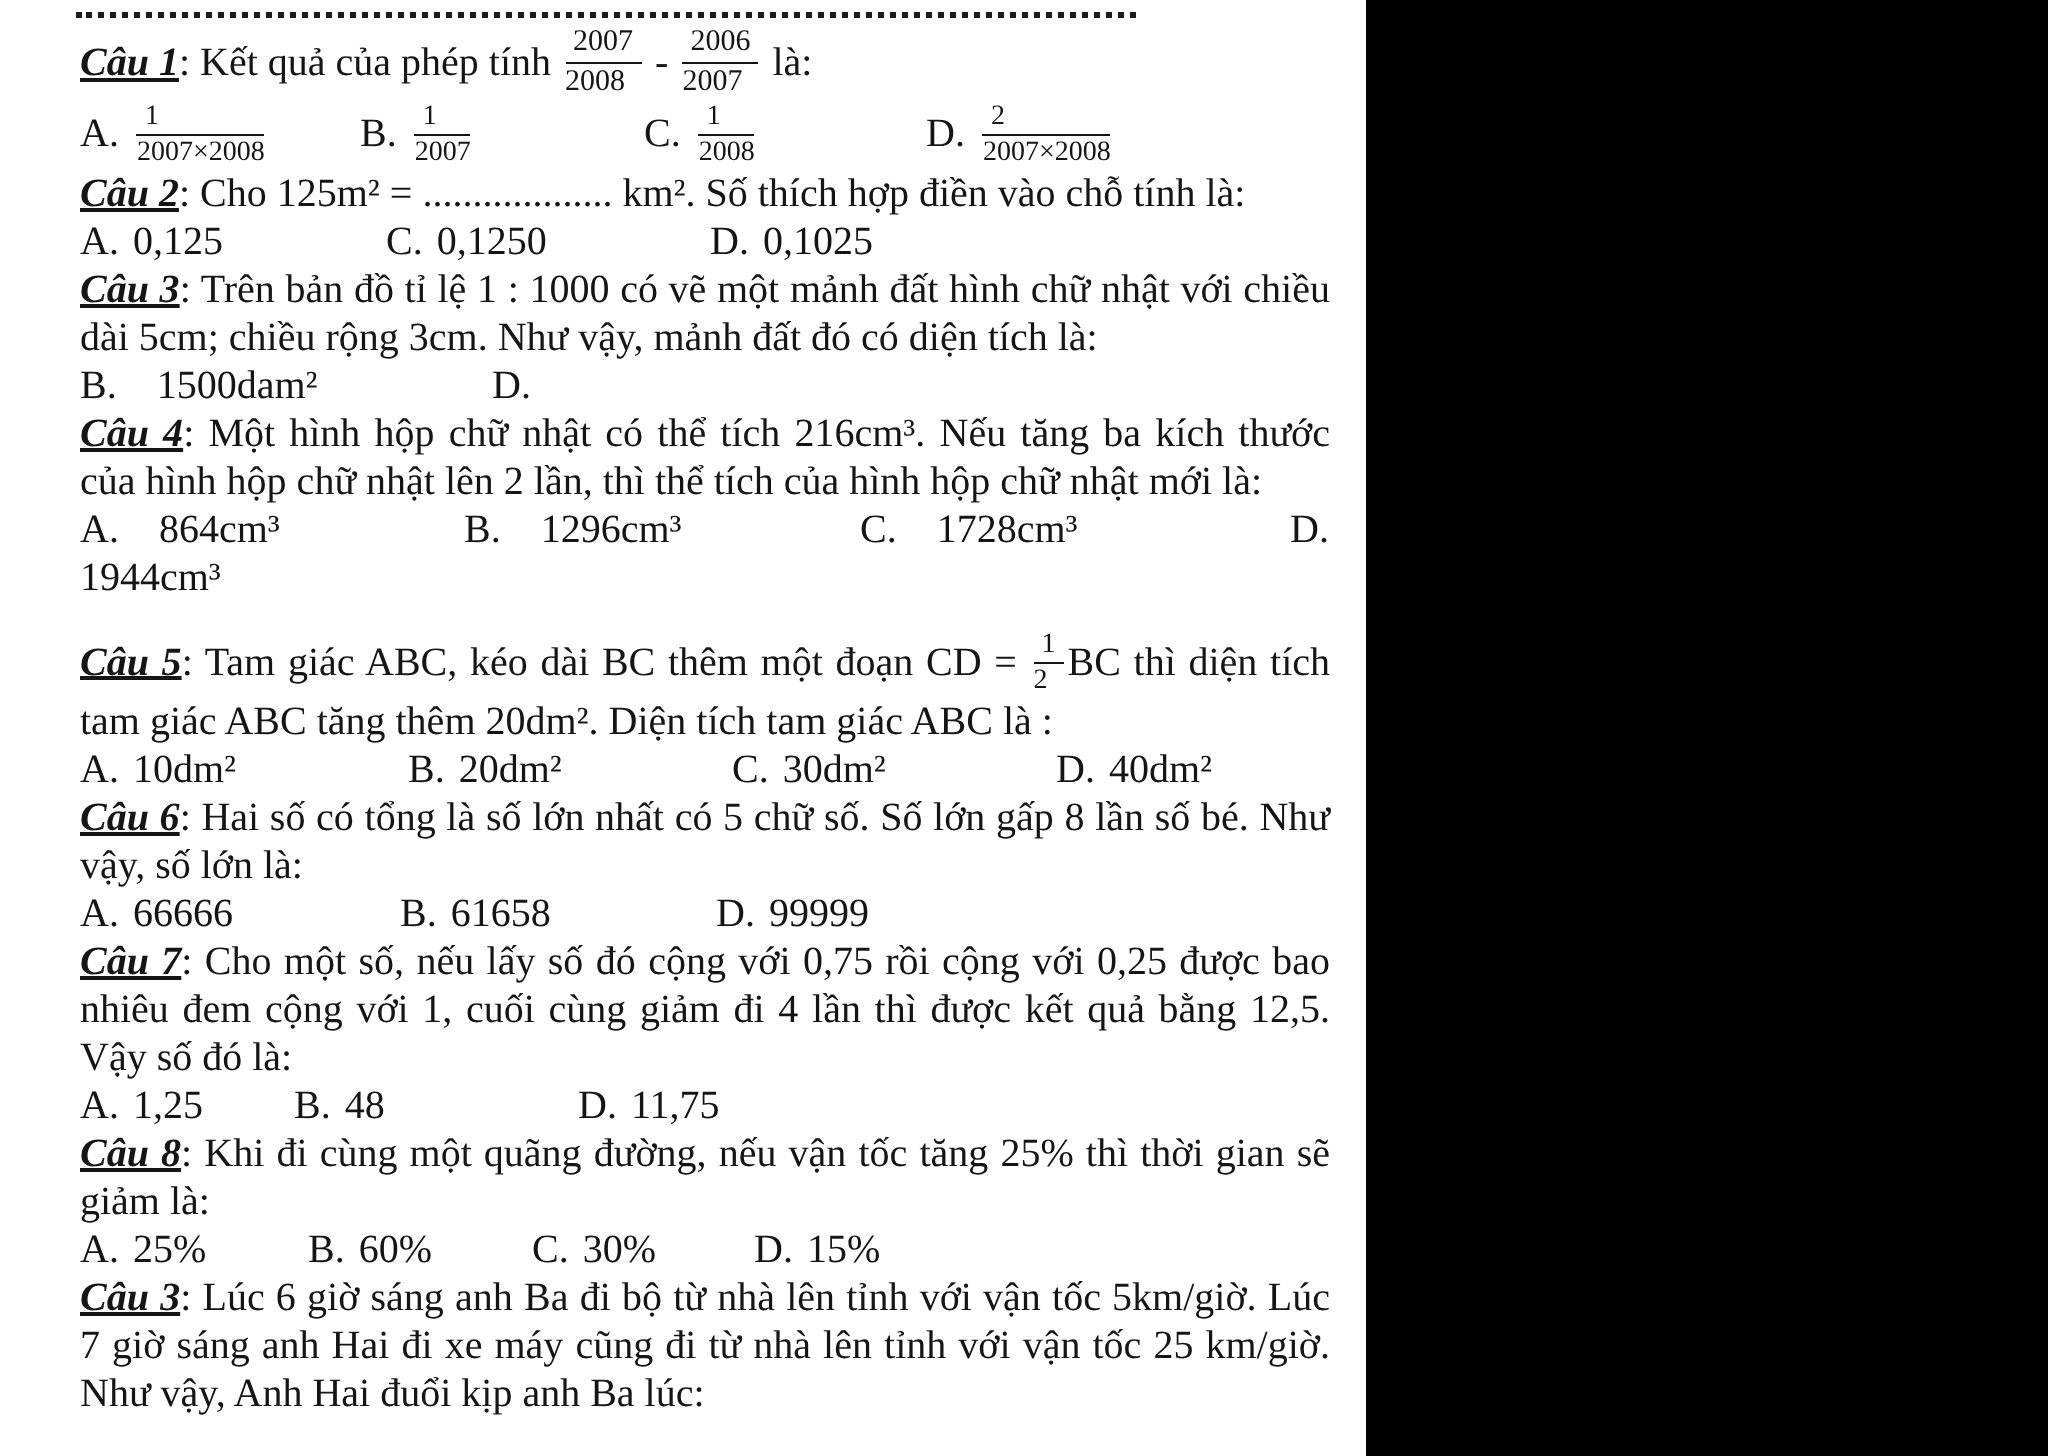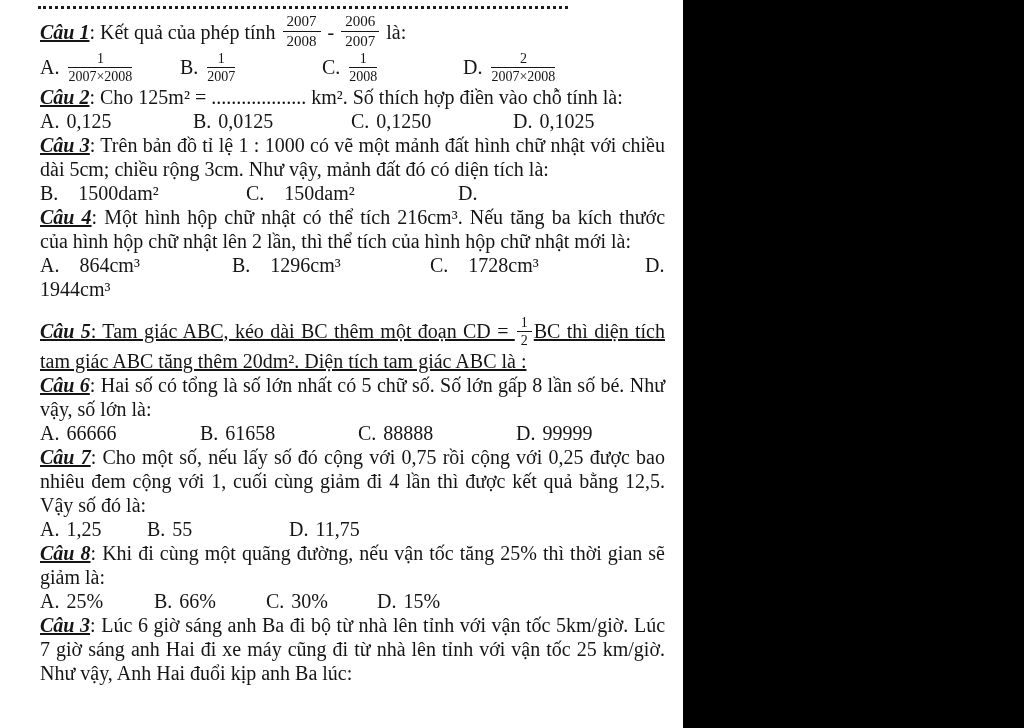--- a/index.html
+++ b/index.html
@@ -30,27 +30,27 @@
     font-weight:bold;font-style:italic;text-decoration:underline;
   }
   .optrow{
     display:flex;flex-wrap:nowrap;font-size:20px;line-height:24px;
     align-items:baseline;
   }
   .opt{flex:0 0 auto;white-space:nowrap;}
   .opt .ok{margin-right:7px;}
   .opt.wide .ok{margin-right:20px;}
   .frac{
-    display:inline-block;vertical-align:-7px;text-align:center;
+    display:inline-block;vertical-align:-7px;text-align:left;
     font-size:14px;line-height:1.1;padding:0 2px;
   }
   .frac .num{display:block;border-bottom:1.6px solid #151515;padding:0 4px 1px;}
   .frac .den{display:block;padding-top:1px;}
   .frac.big{font-size:15px;}
-  .gap-top{margin-top:14px;text-decoration:underline;}
+  .gap-top{margin-top:14px;}
   .tall{margin-bottom:2px;}
 </style>
 </head>
 <body>
 
 <div class="page">
   <div class="doc">
     <div class="content">
 
       <div class="dotted"></div>
@@ -63,74 +63,77 @@
         <span class="opt" style="width:142px"><span class="ok">B.</span><span class="frac"><span class="num">1</span><span class="den">2007</span></span></span>
         <span class="opt" style="width:141px"><span class="ok">C.</span><span class="frac"><span class="num">1</span><span class="den">2008</span></span></span>
         <span class="opt"><span class="ok">D.</span><span class="frac"><span class="num">2</span><span class="den">2007×2008</span></span></span>
       </div>
 
       <div class="para">
         <span class="qlabel">Câu 2</span><span>: Cho 125m² = ................... km². Số thích hợp điền vào chỗ tính là:</span>
       </div>
       <div class="optrow">
         <span class="opt" style="width:153px"><span class="ok">A.</span><span>0,125</span></span>
-        <span class="opt" style="width:158px"><span class="ok">B.</span><span>0,0125</span></span>
         <span class="opt" style="width:162px"><span class="ok">C.</span><span>0,1250</span></span>
         <span class="opt"><span class="ok">D.</span><span>0,1025</span></span>
       </div>
 
       <div class="para">
         <span class="qlabel">Câu 3</span><span>: Trên bản đồ tỉ lệ 1 : 1000 có vẽ một mảnh đất hình chữ nhật với chiều dài 5cm; chiều rộng 3cm. Như vậy, mảnh đất đó có diện tích là:</span>
       </div>
       <div class="optrow">
         <span class="opt wide" style="width:206px"><span class="ok">B.</span><span>1500dam²</span></span>
-        <span class="opt wide" style="width:212px"><span class="ok">C.</span><span>150dam²</span></span>
         <span class="opt"><span class="ok">D.</span></span>
       </div>
 
       <div class="para">
         <span class="qlabel">Câu 4</span><span>: Một hình hộp chữ nhật có thể tích 216cm³. Nếu tăng ba kích thước của hình hộp chữ nhật lên 2 lần, thì thể tích của hình hộp chữ nhật mới là:</span>
       </div>
       <div class="optrow">
         <span class="opt wide" style="width:192px"><span class="ok">A.</span><span>864cm³</span></span>
         <span class="opt wide" style="width:198px"><span class="ok">B.</span><span>1296cm³</span></span>
         <span class="opt wide" style="width:215px"><span class="ok">C.</span><span>1728cm³</span></span>
         <span class="opt"><span class="ok">D.</span></span>
       </div>
       <div class="para">1944cm³</div>
 
       <div class="para gap-top">
         <span class="qlabel">Câu 5</span><span>: Tam giác ABC, kéo dài BC thêm một đoạn CD = </span><span class="frac"><span class="num">1</span><span class="den">2</span></span><span>BC thì diện tích tam giác ABC tăng thêm 20dm². Diện tích tam giác ABC là :</span>
       </div>
+      <div class="optrow">
+        <span class="opt" style="width:164px"><span class="ok">A.</span><span>10dm²</span></span>
+        <span class="opt" style="width:162px"><span class="ok">B.</span><span>20dm²</span></span>
+        <span class="opt" style="width:162px"><span class="ok">C.</span><span>30dm²</span></span>
+        <span class="opt"><span class="ok">D.</span><span>40dm²</span></span>
+      </div>
 
       <div class="para">
         <span class="qlabel">Câu 6</span><span>: Hai số có tổng là số lớn nhất có 5 chữ số. Số lớn gấp 8 lần số bé. Như vậy, số lớn là:</span>
       </div>
       <div class="optrow">
         <span class="opt" style="width:160px"><span class="ok">A.</span><span>66666</span></span>
         <span class="opt" style="width:158px"><span class="ok">B.</span><span>61658</span></span>
-        <span class="opt" style="width:158px"><span class="ok">C.</span><span>88888</span></span>
         <span class="opt"><span class="ok">D.</span><span>99999</span></span>
       </div>
 
       <div class="para">
         <span class="qlabel">Câu 7</span><span>: Cho một số, nếu lấy số đó cộng với 0,75 rồi cộng với 0,25 được bao nhiêu đem cộng với 1, cuối cùng giảm đi 4 lần thì được kết quả bằng 12,5. Vậy số đó là:</span>
       </div>
       <div class="optrow">
         <span class="opt" style="width:107px"><span class="ok">A.</span><span>1,25</span></span>
-        <span class="opt" style="width:142px"><span class="ok">B.</span><span>55</span></span>
+        <span class="opt" style="width:142px"><span class="ok">B.</span><span>48</span></span>
         <span class="opt"><span class="ok">D.</span><span>11,75</span></span>
       </div>
 
       <div class="para">
         <span class="qlabel">Câu 8</span><span>: Khi đi cùng một quãng đường, nếu vận tốc tăng 25% thì thời gian sẽ giảm là:</span>
       </div>
       <div class="optrow">
         <span class="opt" style="width:114px"><span class="ok">A.</span><span>25%</span></span>
-        <span class="opt" style="width:112px"><span class="ok">B.</span><span>66%</span></span>
+        <span class="opt" style="width:112px"><span class="ok">B.</span><span>60%</span></span>
         <span class="opt" style="width:111px"><span class="ok">C.</span><span>30%</span></span>
         <span class="opt"><span class="ok">D.</span><span>15%</span></span>
       </div>
 
       <div class="para">
         <span class="qlabel">Câu 3</span><span>: Lúc 6 giờ sáng anh Ba đi bộ từ nhà lên tỉnh với vận tốc 5km/giờ. Lúc 7 giờ sáng anh Hai đi xe máy cũng đi từ nhà lên tỉnh với vận tốc 25 km/giờ. Như vậy, Anh Hai đuổi kịp anh Ba lúc:</span>
       </div>
 
     </div>
   </div>

